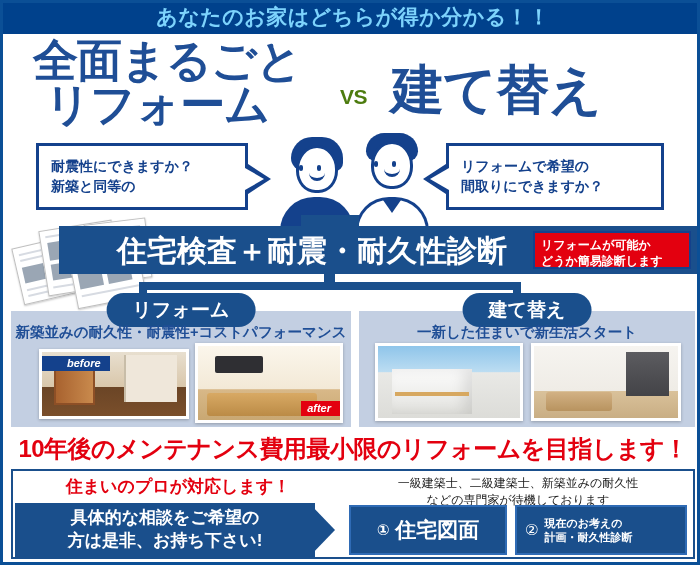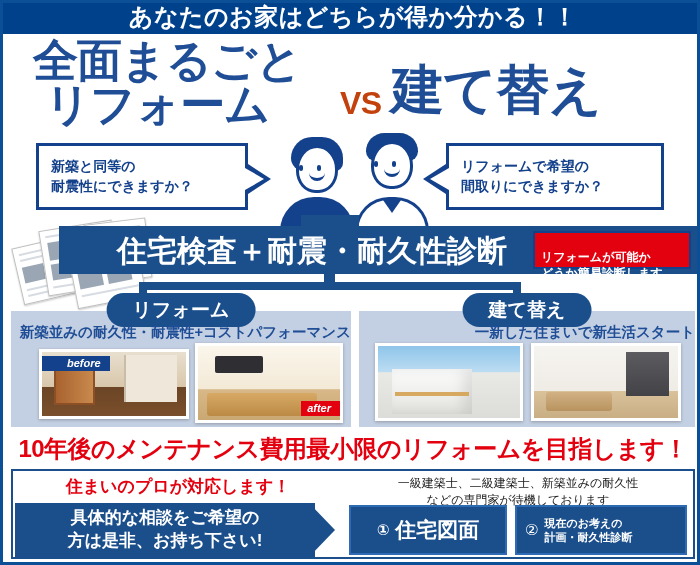--- a/index.html
+++ b/index.html
@@ -18,41 +18,41 @@
   }
 
   
   .top-banner {
     position: absolute; left: -3px; top: -3px;
     width: 706px; height: 34px;
     background: #00418c;
     display: flex; align-items: center; justify-content: center;
   }
   .top-banner-text {
-    color: #ffffff;
-    font-size: 24px; font-weight: bold;
+    color: #7dd3fc;
+    font-size: 21px; font-weight: bold;
     letter-spacing: .5px;
     white-space: nowrap;
   }
 
   
   .hero { position: absolute; left: 0; top: 34px; width: 700px; height: 105px; }
   .hero-left {
     position: absolute; left: 30px; top: 2px;
     width: 300px;
     color: #1f4e96;
     font-size: 45px; font-weight: bold;
     line-height: 0.98;
     letter-spacing: -1px;
   }
   .hero-left .l2 { display: block; padding-left: 12px; }
   .hero-vs {
     position: absolute; left: 337px; top: 48px;
-    color: #c2410c;
-    font-size: 32px; font-weight: bold;
+    color: #4d7c0f;
+    font-size: 21px; font-weight: bold;
     font-style: normal;
     letter-spacing: -.5px;
   }
   .hero-right {
     position: absolute; left: 388px; top: 26px;
     color: #1f4e96;
     font-size: 53px; font-weight: bold;
     letter-spacing: -1px;
     line-height: 1;
     white-space: nowrap;
@@ -179,21 +179,21 @@
     white-space: nowrap;
   }
   .diag-badge {
     position: absolute; right: 6px; top: 5px;
     width: 158px; height: 38px;
     background: #e3000f;
     border: 2px solid #14418c;
     color: #ffffff;
     font-size: 12px; font-weight: bold;
     line-height: 1.35;
-    padding: 16px 6px;
+    padding: 4px 6px;
     text-align: left;
   }
   
   .diag-stub-up {
     position: absolute; left: 298px; top: 212px;
     width: 58px; height: 14px;
     background: #1a4f8c;
   }
 
   
@@ -234,21 +234,21 @@
     position: absolute; top: -18px; left: 50%; transform: translateX(-50%);
     background: #1a4f8c;
     color: #ffffff;
     font-size: 19px; font-weight: bold;
     border-radius: 18px;
     padding: 4px 26px;
     white-space: nowrap;
   }
   .panel-sub {
     position: absolute; top: 12px; left: 0; width: 100%;
-    text-align: right;
+    text-align: center;
     color: #1f4e96;
     font-size: 14.5px; font-weight: bold;
     white-space: nowrap;
   }
   .photo {
     position: absolute;
     background: #ffffff;
     border: 3px solid #ffffff;
     box-shadow: 0 1px 3px rgba(0,0,0,.25);
     overflow: hidden;
@@ -399,22 +399,22 @@
       <div class="head"></div>
       <div class="eye eye-l"></div>
       <div class="eye eye-r"></div>
       <div class="mouth"></div>
       <div class="body"></div>
       <div class="collar"></div>
     </div>
   </div>
 
   <div class="bubble bubble-left">
+    <div>耐震性にできますか？</div>
     <div>新築と同等の</div>
-    <div>耐震性にできますか？</div>
     <span class="tail"></span>
     <span class="tail-in"></span>
   </div>
   <div class="bubble bubble-right">
     <div>リフォームで希望の</div>
     <div>間取りにできますか？</div>
     <span class="tail"></span>
     <span class="tail-in"></span>
   </div>
 

